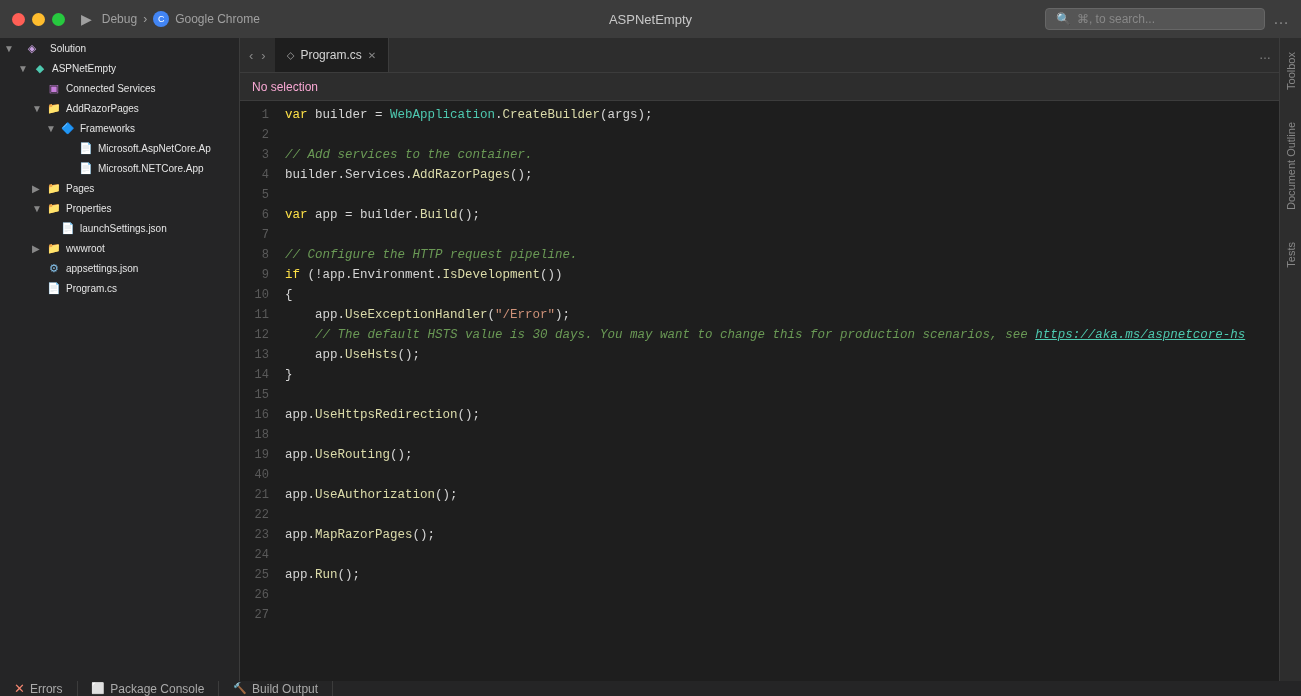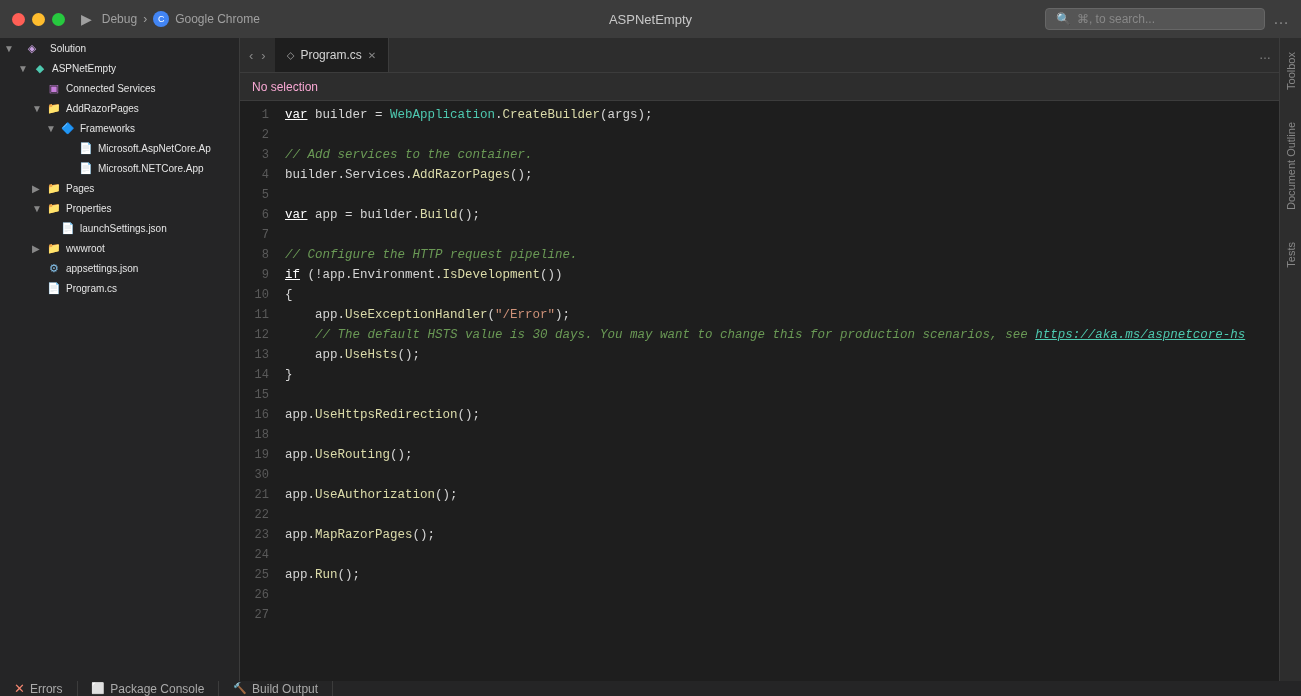--- a/index.html
+++ b/index.html
@@ -254,21 +254,21 @@
       user-select: none;
     }
 
     .line-content {
       flex: 1;
       white-space: pre;
       color: #d4d4d4;
     }
 
     
-    .kw { color: #ffffff; text-decoration: underline; }
+    .kw { color: #fde047; }
     .str { color: #ce9178; }
     .comment { color: #6a9955; font-style: italic; }
     .method { color: #dcdcaa; }
     .link { color: #4ec9b0; text-decoration: underline; }
     .type { color: #4ec9b0; }
 
     
     .right-sidebar {
       width: 22px;
       background: #2d2d2d;
@@ -540,21 +540,21 @@
           </div>
           <div class="code-line">
             <span class="line-number">18</span>
             <span class="line-content"></span>
           </div>
           <div class="code-line">
             <span class="line-number">19</span>
             <span class="line-content">app.<span class="method">UseRouting</span>();</span>
           </div>
           <div class="code-line">
-            <span class="line-number">30</span>
+            <span class="line-number">40</span>
             <span class="line-content"></span>
           </div>
           <div class="code-line">
             <span class="line-number">21</span>
             <span class="line-content">app.<span class="method">UseAuthorization</span>();</span>
           </div>
           <div class="code-line">
             <span class="line-number">22</span>
             <span class="line-content"></span>
           </div>

